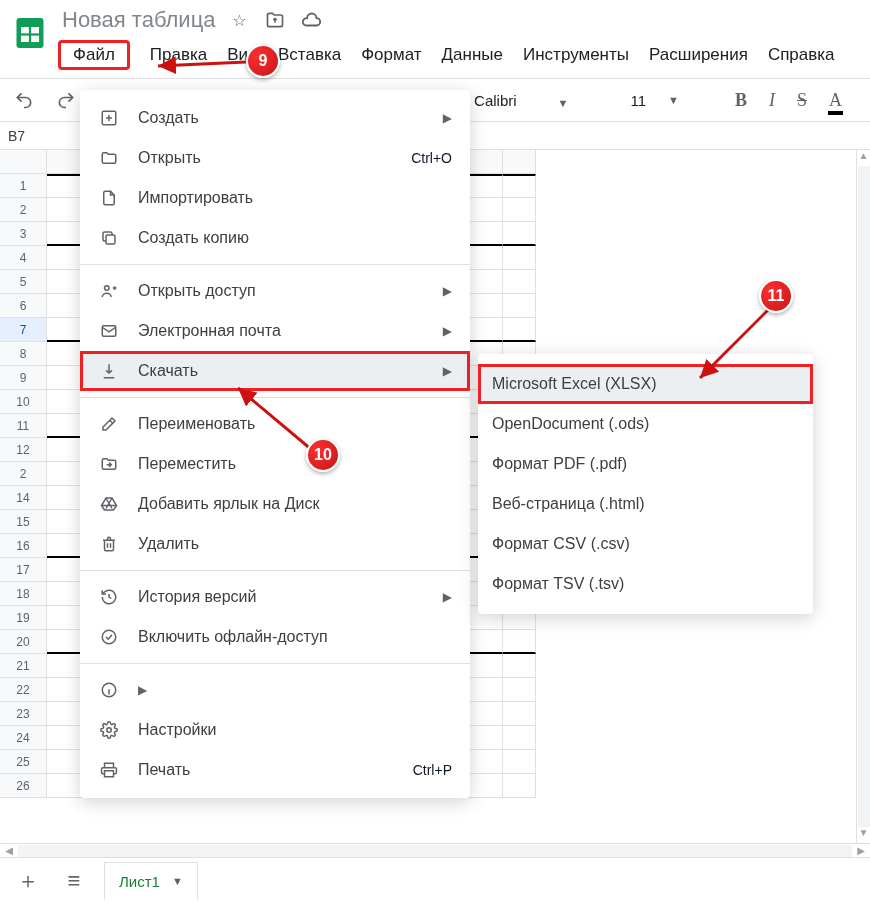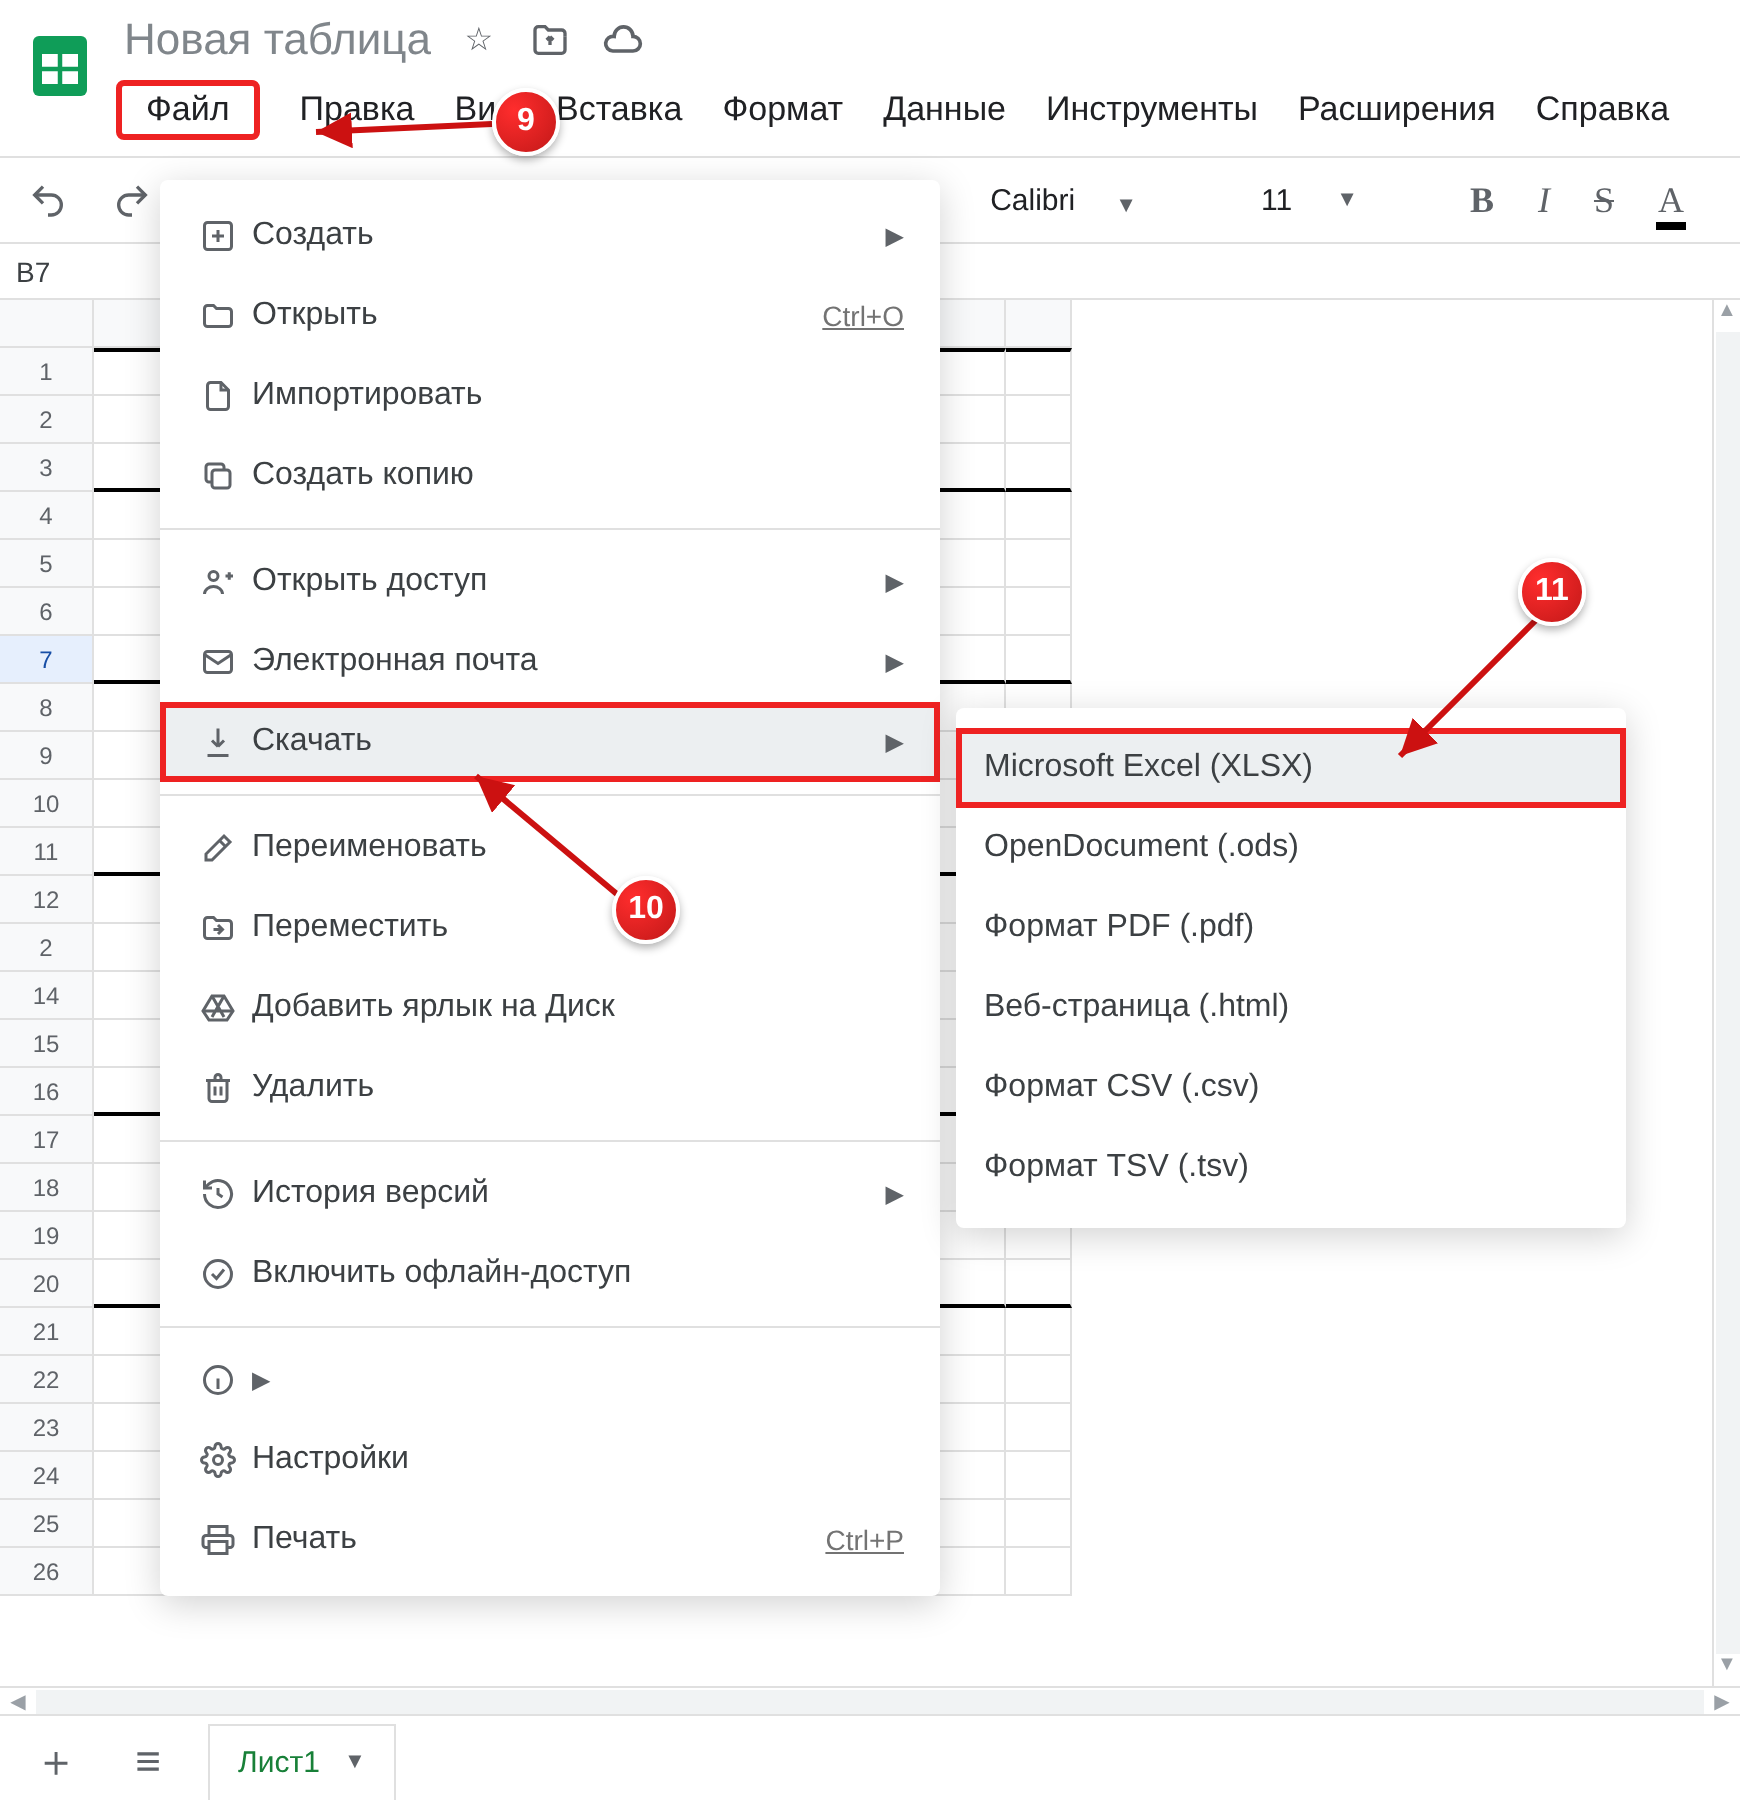--- a/index.html
+++ b/index.html
@@ -15,21 +15,21 @@
   .doc-title { font-size: 22px; color: #80868b; }
   .title-icon { width: 24px; height: 24px; display: inline-flex; align-items: center; justify-content: center; color: #5f6368; cursor: pointer; }
 
   .menubar { display: flex; align-items: center; gap: 20px; font-size: 17px; color: #202124; padding: 6px 0 8px 8px; }
   .menu-item { cursor: pointer; white-space: nowrap; }
   .menu-item.highlight { border: 3px solid #e22; border-radius: 4px; padding: 2px 12px; margin-left: -8px; color: #202124; }
 
   
   .toolbar { display: flex; align-items: center; height: 44px; border-top: 1px solid #e0e0e0; border-bottom: 1px solid #e0e0e0; padding-left: 14px; gap: 22px; font-size: 15px; color: #5f6368; }
   .tb-btn { cursor: pointer; display: inline-flex; align-items: center; }
-  .font-select { display: inline-flex; align-items: flex-end; gap: 20px; color: #202124; }
+  .font-select { display: inline-flex; align-items: flex-end; gap: 41px; color: #202124; }
   .size-select { display: inline-flex; align-items: center; gap: 22px; color: #202124; }
   .caret { font-size: 11px; color: #5f6368; }
   .fmt-bold   { font-weight: bold; font-size: 18px; font-family: serif; }
   .fmt-italic { font-style: italic; font-size: 18px; font-family: serif; }
   .fmt-strike { text-decoration: line-through; font-size: 18px; font-family: serif; color:#5f6368;}
   .fmt-color  { font-size: 18px; font-family: serif; position: relative; }
   .fmt-color::after { content: ""; position: absolute; left: -1px; right: -1px; bottom: -4px; height: 4px; background: #000; }
   .namebox-row { display:flex; align-items:center; height:28px; border-bottom:1px solid #e0e0e0;}
   .namebox { width: 53px; padding-left: 8px; font-size: 14px; color:#3c4043; }
 
@@ -43,24 +43,24 @@
   
   .bt { border-top: 2px solid #000; }
   .bb { border-bottom: 2px solid #000; }
   .br { border-right: 2px solid #000; }
   
   .row-hdr.sel { background: #e6effd; color:#174ea6; }
 
   
   .menu-panel { position: absolute; background: #fff; box-shadow: 0 4px 18px rgba(0,0,0,.18); border-radius: 4px; font-size: 16px; color: #3c4043; z-index: 50; }
   .file-menu { left: 80px; top: 90px; width: 390px; padding: 8px 0; }
-  .mi { display:flex; align-items:center; gap:6px; height:40px; padding:0 18px 0 18px; cursor:pointer; position:relative; }
+  .mi { display:flex; align-items:center; gap:18px; height:40px; padding:0 18px 0 18px; cursor:pointer; position:relative; }
   .mi .ico { width:22px; display:inline-flex; justify-content:center; color:#5f6368; }
   .mi .lbl { flex:1; }
-  .mi .hint { color:#737373; font-size:14px;text-decoration:underline; }
+  .mi .hint { color:#0f172a; font-size:14px; }
   .mi .sub { color:#5f6368; font-size:12px; }
   .sep { height:1px; background:#e0e0e0; margin:6px 0; }
   .mi.hovered { background:#eceff1; }
   .mi.boxed { outline: 3px solid #e22; outline-offset:-3px; }
 
   .sub-menu { left: 478px; top: 354px; width: 335px; padding: 10px 0; }
   .sub-menu .mi { height:40px; gap:0; padding-left:14px; }
   .sub-menu .mi.boxed { outline:3px solid #e22; outline-offset:-3px; }
 
   

